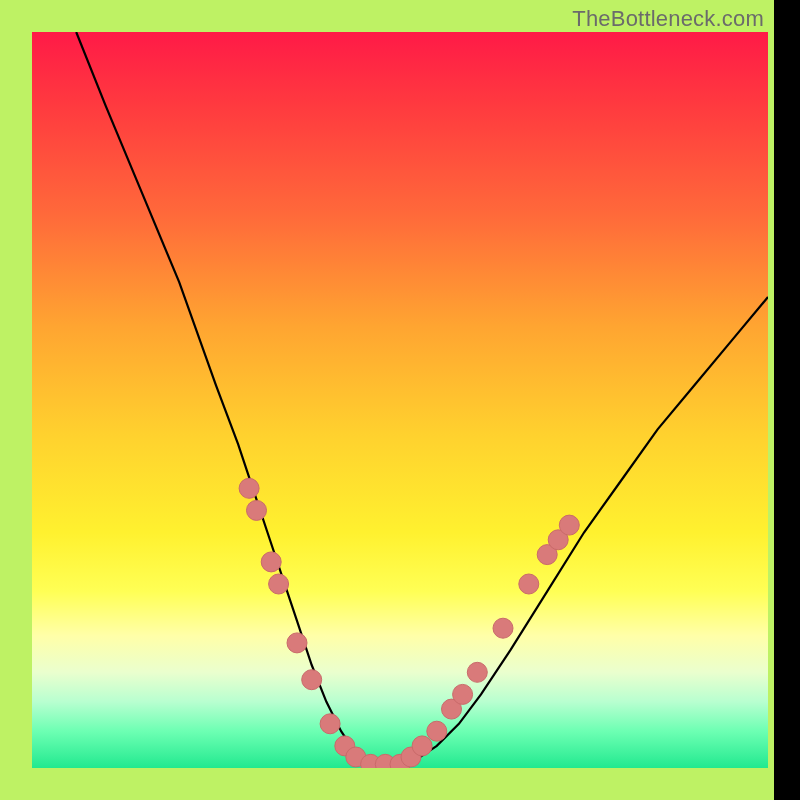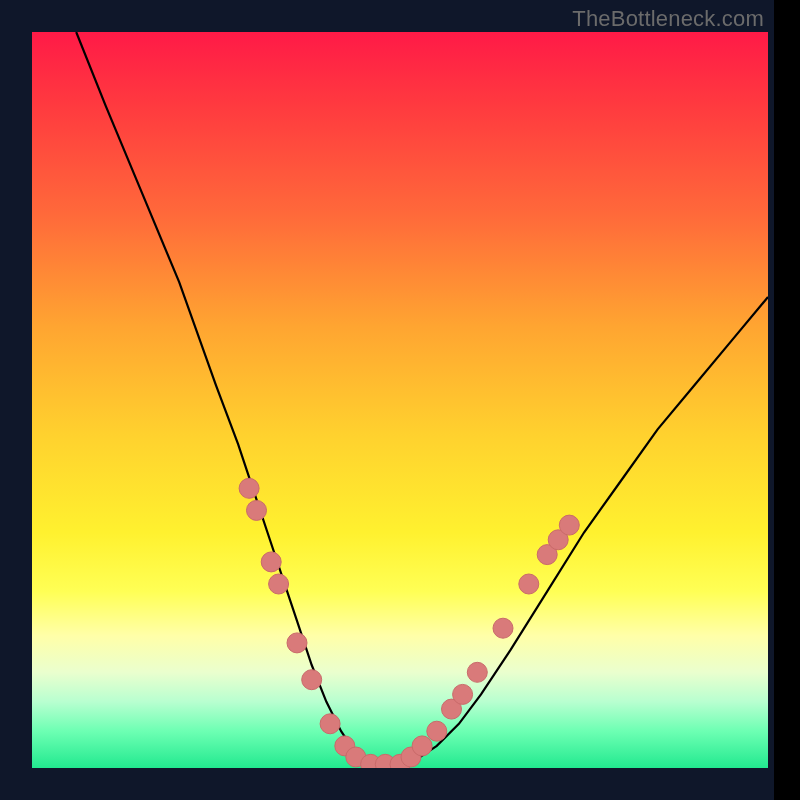--- a/index.html
+++ b/index.html
@@ -10,21 +10,21 @@
     background: #000;
     overflow: hidden;
     font-family: Arial, Helvetica, sans-serif;
   }
   .frame {
     position: absolute;
     left: 0;
     top: 0;
     width: 774px;
     height: 800px;
-    background: #0f172a;
+    background: #bef264;
   }
   .plot {
     position: absolute;
     left: 32px;
     top: 32px;
     width: 736px;
     height: 736px;
     background: linear-gradient(to bottom,
       #ff1a47 0%,
       #ff3a3f 10%,

